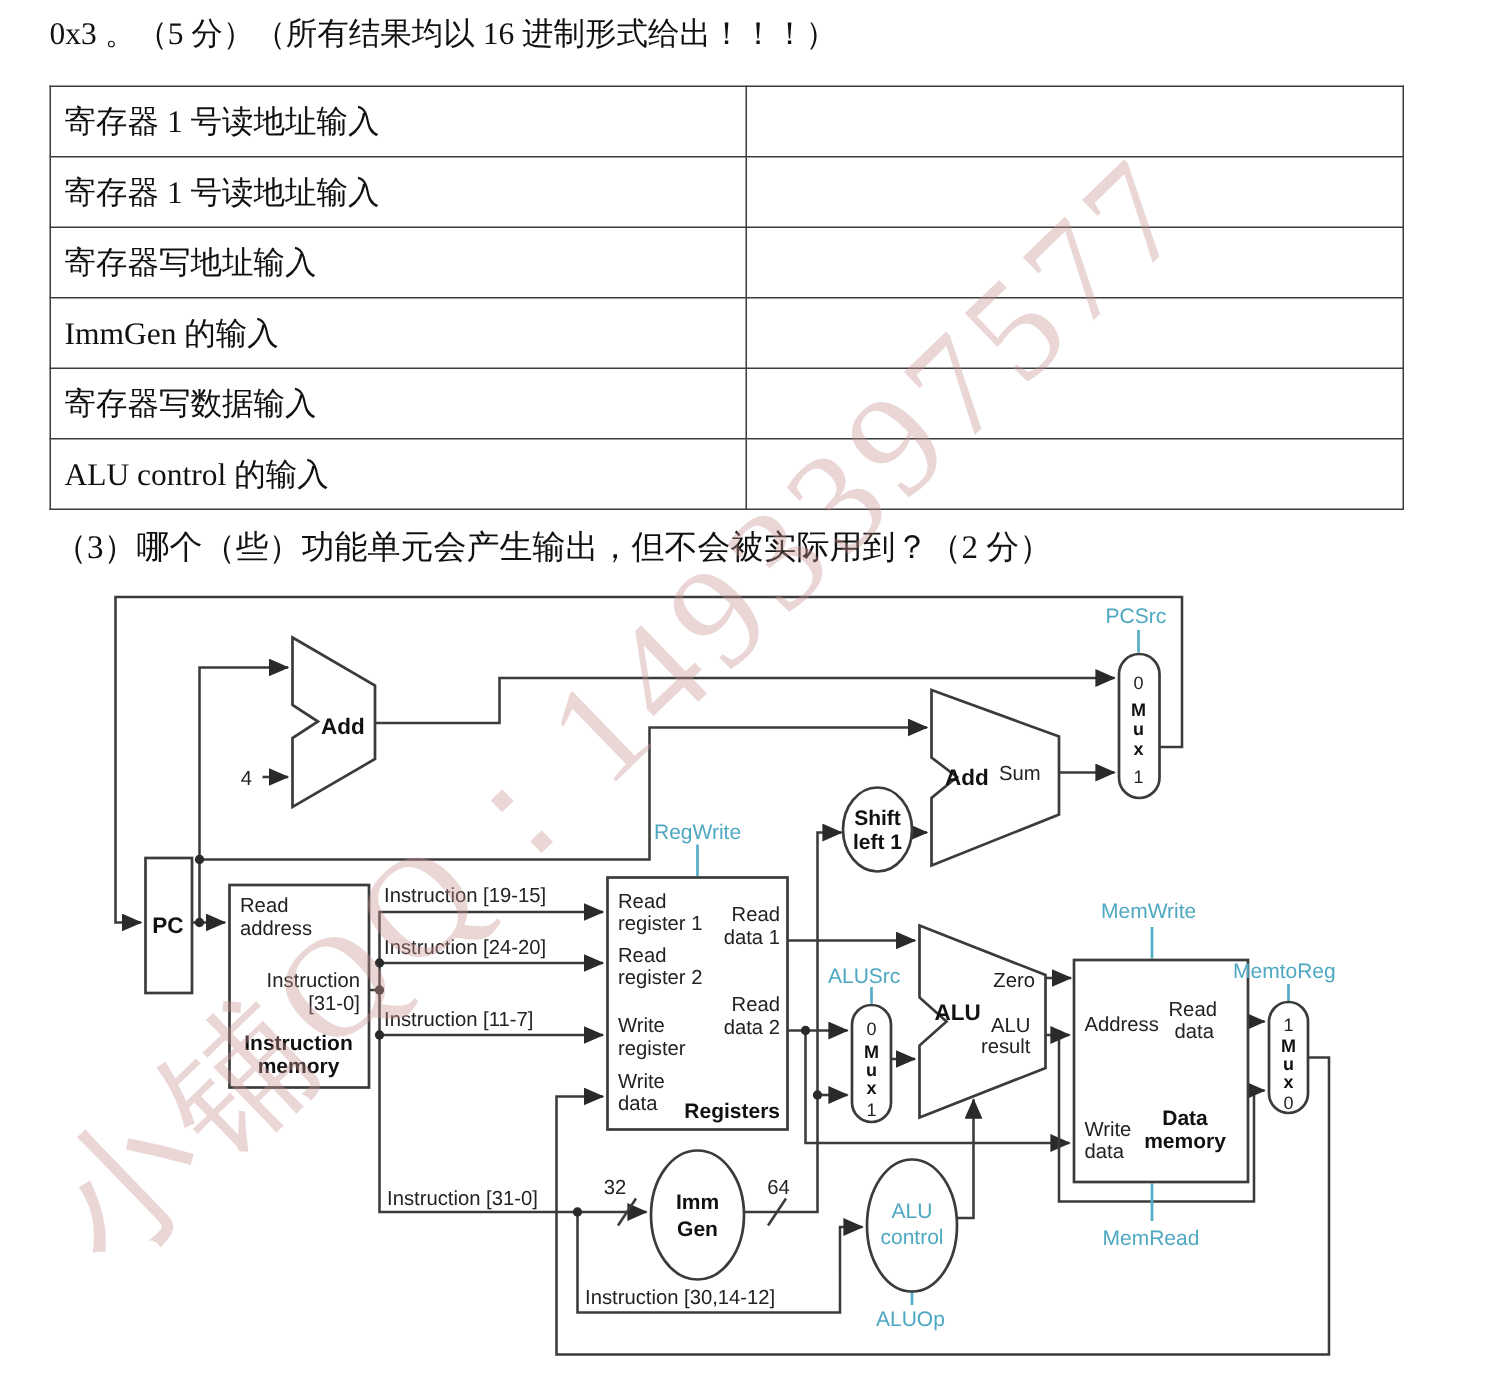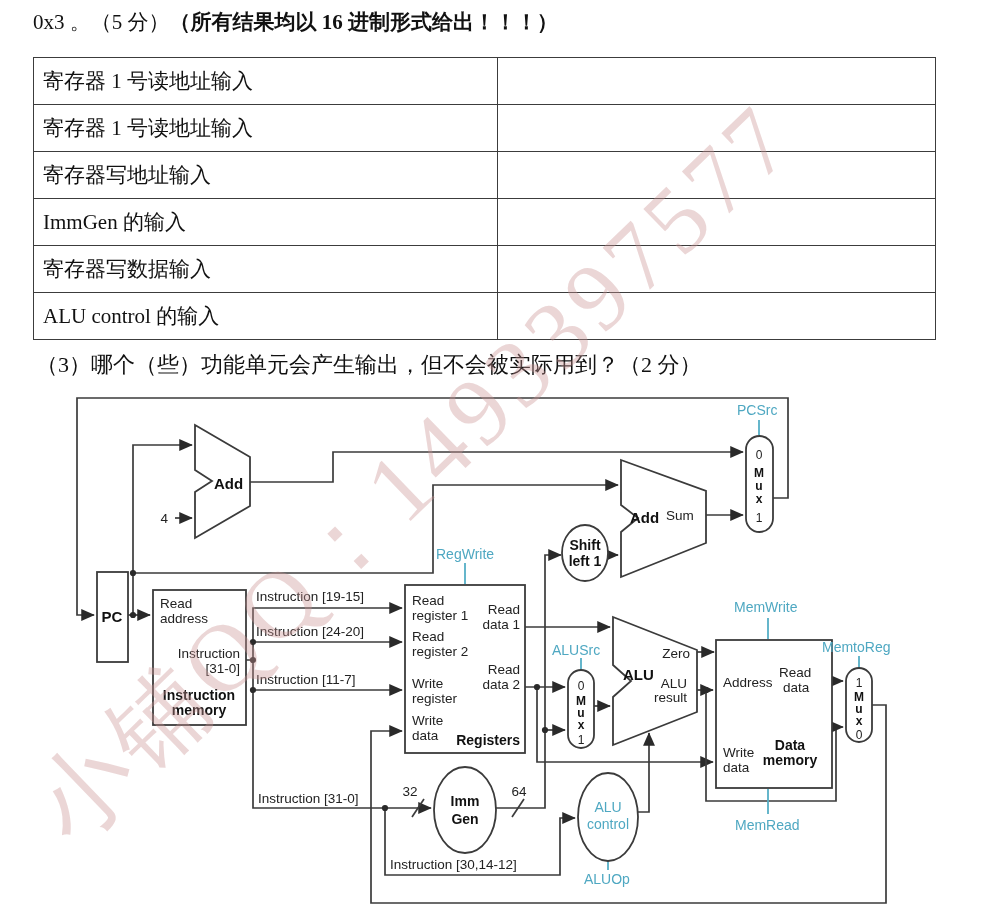--- a/index.html
+++ b/index.html
@@ -1,20 +1,20 @@
 <!DOCTYPE html>
 <html><head>
 <meta charset="utf-8">
 <style>
   html,body{margin:0;padding:0;background:#fff;}
   #page{position:relative;width:998px;height:919px;background:#fff;overflow:hidden;
         font-family:"Liberation Serif","DejaVu Serif",serif;color:#111;}
   
   #title{position:absolute;left:33px;top:8px;font-size:21px;white-space:nowrap;}
-  #title .b{font-weight:bold;}
+  #title .b{font-weight:normal;}
   
   #qtable{position:absolute;left:33px;top:57px;border-collapse:collapse;table-layout:fixed;width:903px;}
   #qtable td{border:1.6px solid #3c3c3c;height:46px;font-size:21px;padding:0 0 0 9px;vertical-align:middle;font-family:Liberation Serif, serif;}
   #qtable td.c1{width:454px;}
   
   #q3{position:absolute;left:36px;top:350px;font-size:22px;white-space:nowrap;}
   
   #dp{position:absolute;left:0;top:0;width:998px;height:919px;}
   .wire{stroke:#3b3b3b;stroke-width:1.7;fill:none;}
   .teal{stroke:#55aec6;stroke-width:1.8;fill:none;}

